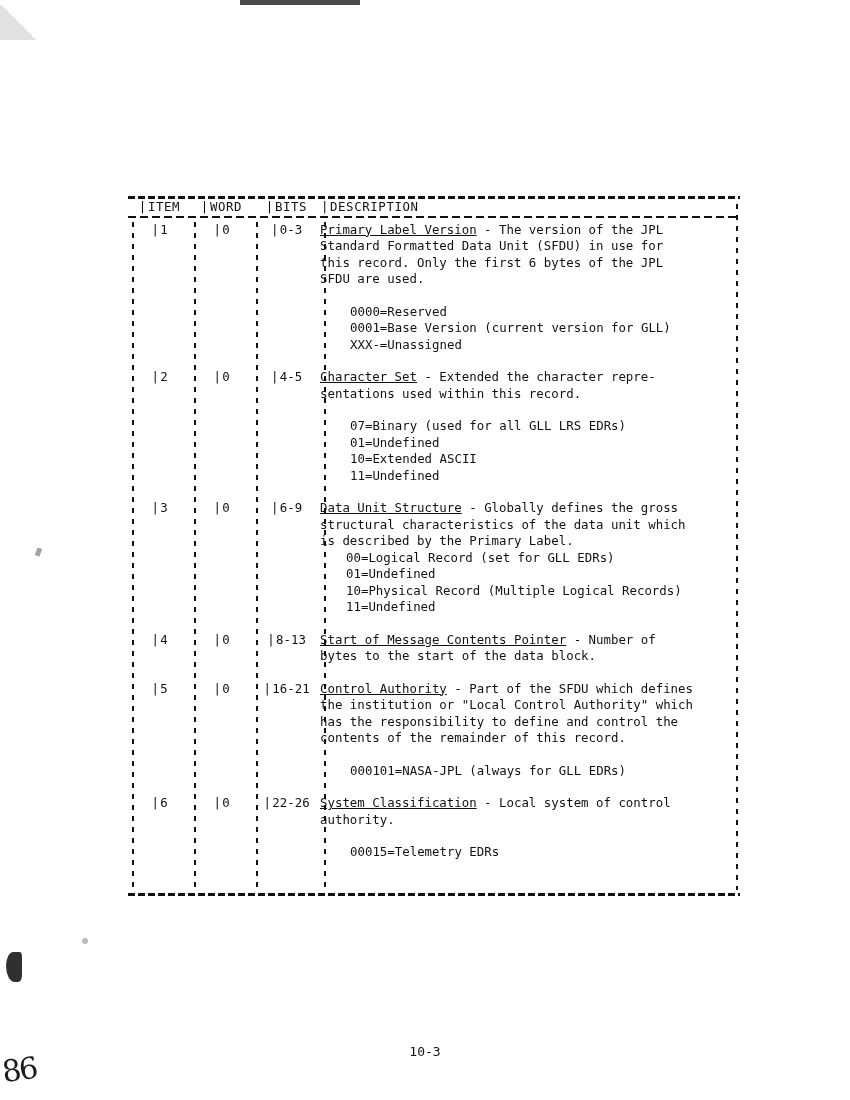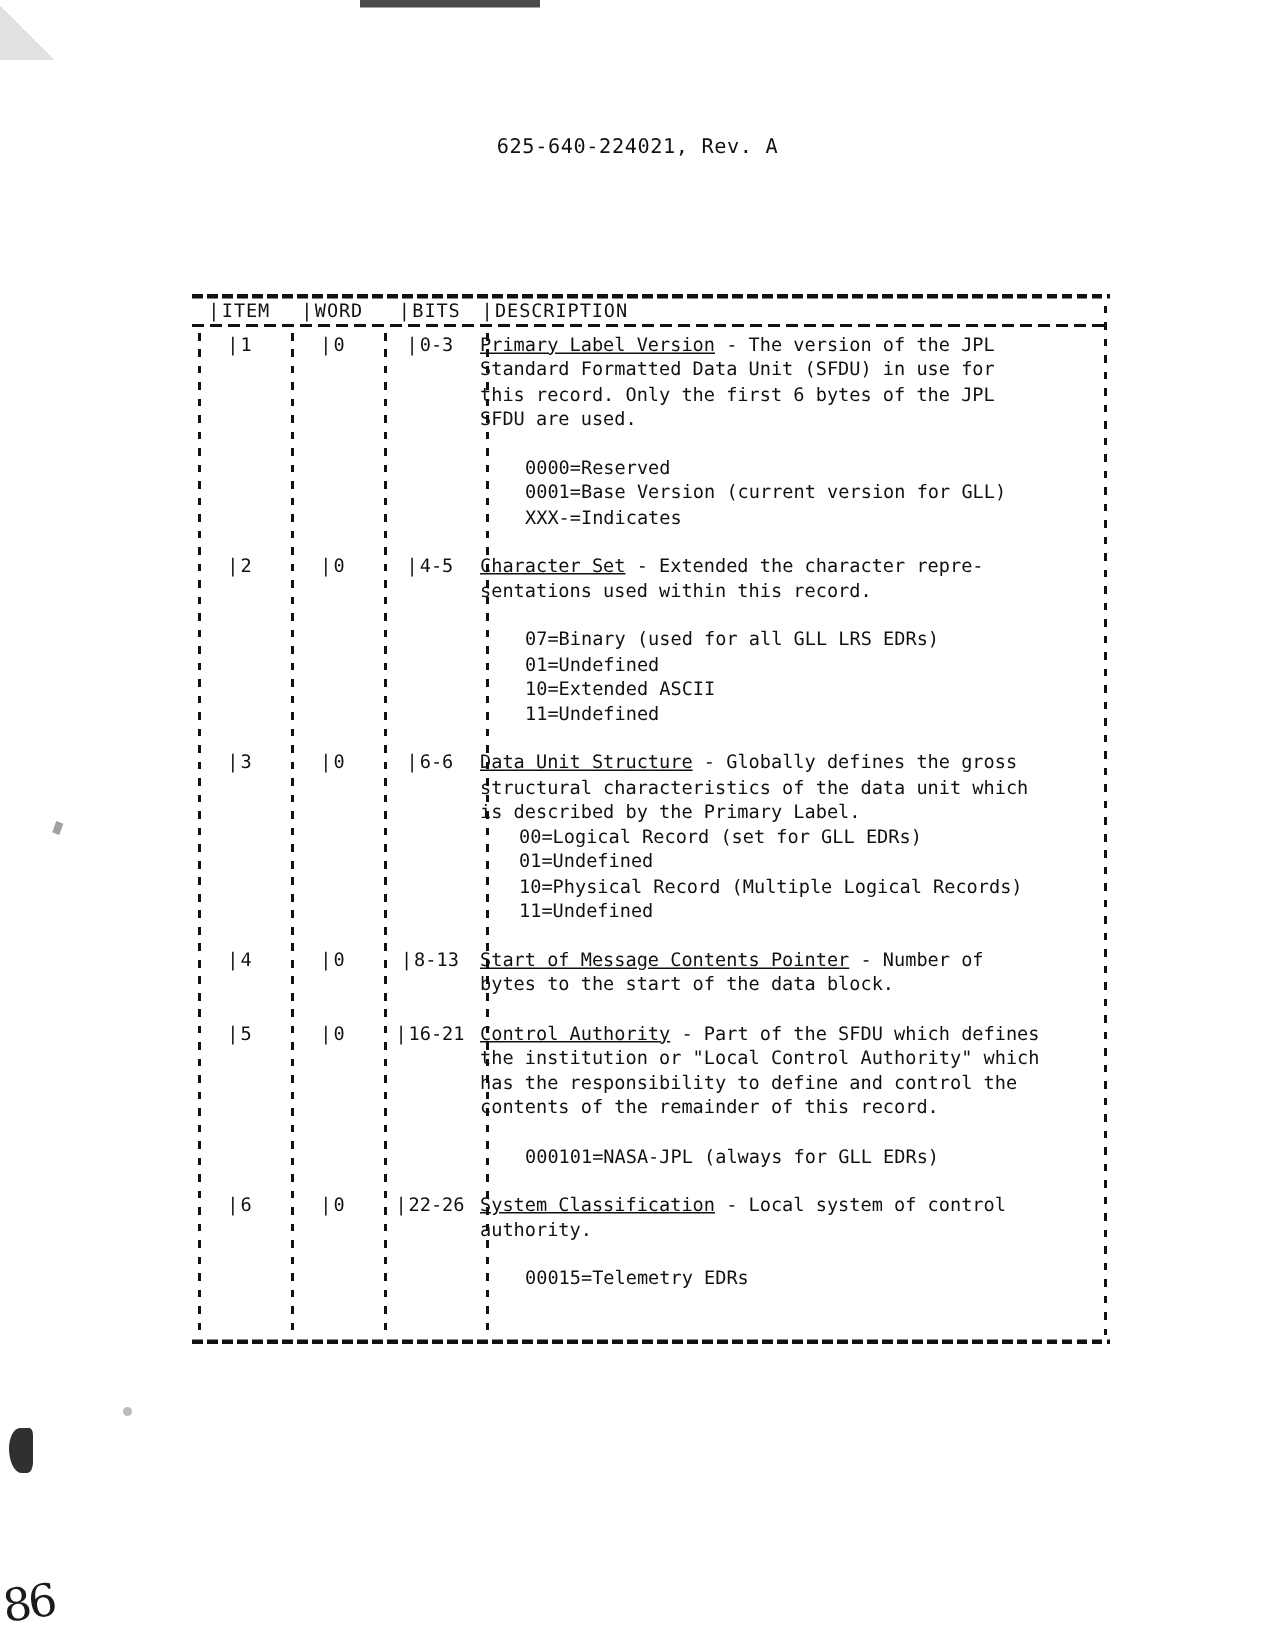--- a/index.html
+++ b/index.html
@@ -176,21 +176,20 @@
 
 <div class="page">
 
   <div class="scan-edge-top"></div>
   <div class="scan-mark-top"></div>
   <div class="scan-corner"></div>
   <div class="scan-left-blot"></div>
   <div class="scan-speck-1"></div>
   <div class="scan-speck-2"></div>
 
-  <div class="doc-number">625-640-224021, Rev. A</div>
 
 
   <div class="table-wrap" style="position: absolute;">
 
     <div class="rule-thick"></div>
 
     <table class="edr">
       <colgroup>
         <col class="col-item">
           <col class="col-word">
@@ -217,21 +216,21 @@
         <td class="cell-center row-gap-top"><span class="vbar">|</span><span>0</span></td>
         <td class="cell-center row-gap-top"><span class="vbar">|</span><span>0-3</span></td>
         <td class="desc row-gap-top">
           <p><span class="u">Primary Label Version</span><span> - The version of the JPL</span></p>
           <p>Standard Formatted Data Unit (SFDU) in use for</p>
           <p>this record.  Only the first 6 bytes of the JPL</p>
           <p>SFDU are used.</p>
           <p class="blank"></p>
           <p class="indent">0000=Reserved</p>
           <p class="indent">0001=Base Version (current version for GLL)</p>
-          <p class="indent">XXX-=Indicates</p>
+          <p class="indent">XXX-=Unassigned</p>
           <p class="blank"></p>
         </td>
       </tr>
 
       <tr>
         <td class="cell-center row-gap-top"><span class="vbar">|</span><span>2</span></td>
         <td class="cell-center row-gap-top"><span class="vbar">|</span><span>0</span></td>
         <td class="cell-center row-gap-top"><span class="vbar">|</span><span>4-5</span></td>
         <td class="desc row-gap-top">
           <p><span class="u">Character Set</span><span> -  Extended the character repre-</span></p>
@@ -241,21 +240,21 @@
           <p class="indent">01=Undefined</p>
           <p class="indent">10=Extended ASCII</p>
           <p class="indent">11=Undefined</p>
           <p class="blank"></p>
         </td>
       </tr>
 
       <tr>
         <td class="cell-center row-gap-top"><span class="vbar">|</span><span>3</span></td>
         <td class="cell-center row-gap-top"><span class="vbar">|</span><span>0</span></td>
-        <td class="cell-center row-gap-top"><span class="vbar">|</span><span>6-6</span></td>
+        <td class="cell-center row-gap-top"><span class="vbar">|</span><span>6-9</span></td>
         <td class="desc row-gap-top">
           <p><span class="u">Data Unit Structure</span><span> - Globally defines the gross</span></p>
           <p>structural characteristics of the data unit which</p>
           <p>is described by the Primary Label.</p>
           <p class="indent2">00=Logical Record (set for GLL EDRs)</p>
           <p class="indent2">01=Undefined</p>
           <p class="indent2">10=Physical Record (Multiple Logical Records)</p>
           <p class="indent2">11=Undefined</p>
           <p class="blank"></p>
         </td>
@@ -305,16 +304,17 @@
       </table>
 
     <div class="rule-thick"></div>
   <div class="dottedv" style="position: absolute; left: 4px; top: 26px; height: 668px;"></div>
       <div class="dottedv" style="position: absolute; left: 66px; top: 26px; height: 668px;"></div>
       <div class="dottedv" style="position: absolute; left: 128px; top: 26px; height: 668px;"></div>
       <div class="dottedv" style="position: absolute; left: 196px; top: 26px; height: 668px;"></div>
       <div class="dottedv" style="position: absolute; left: 608px; top: 8px; height: 686px;"></div>
     </div>
 
+  <div class="page-number">10-3</div>
 
   <div class="handwrite">86</div>
 
 </div>
 
 </body></html>

